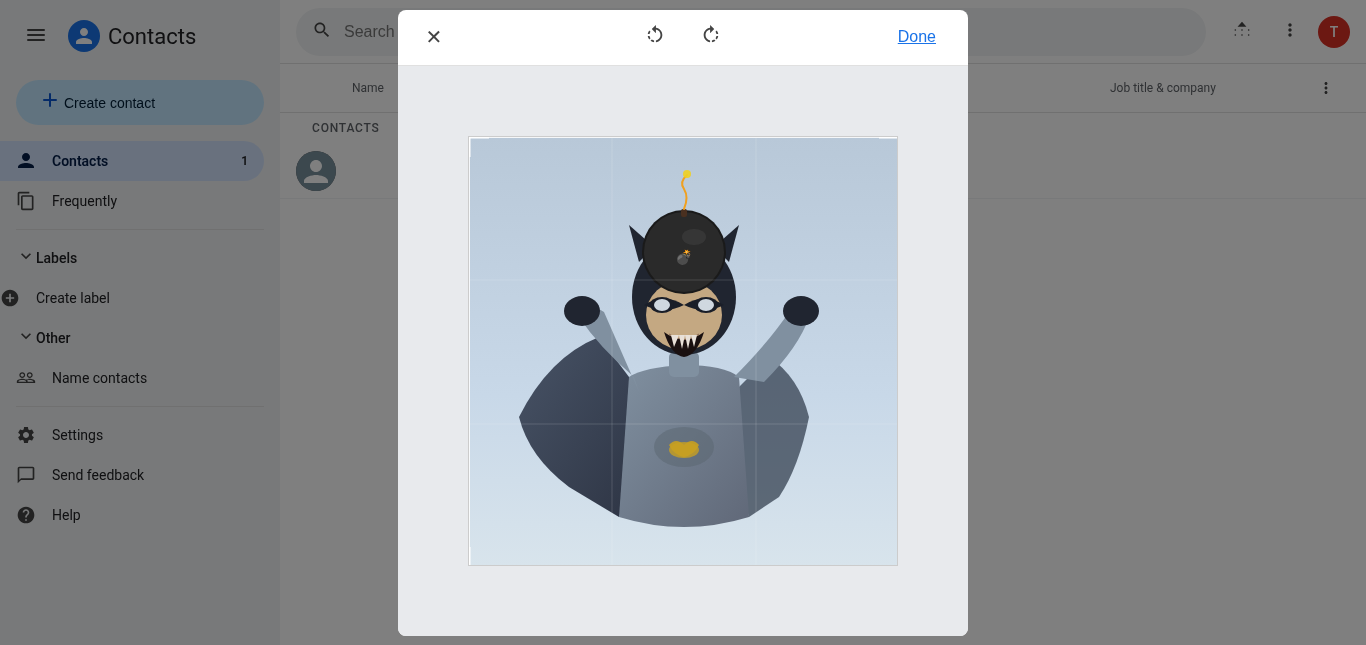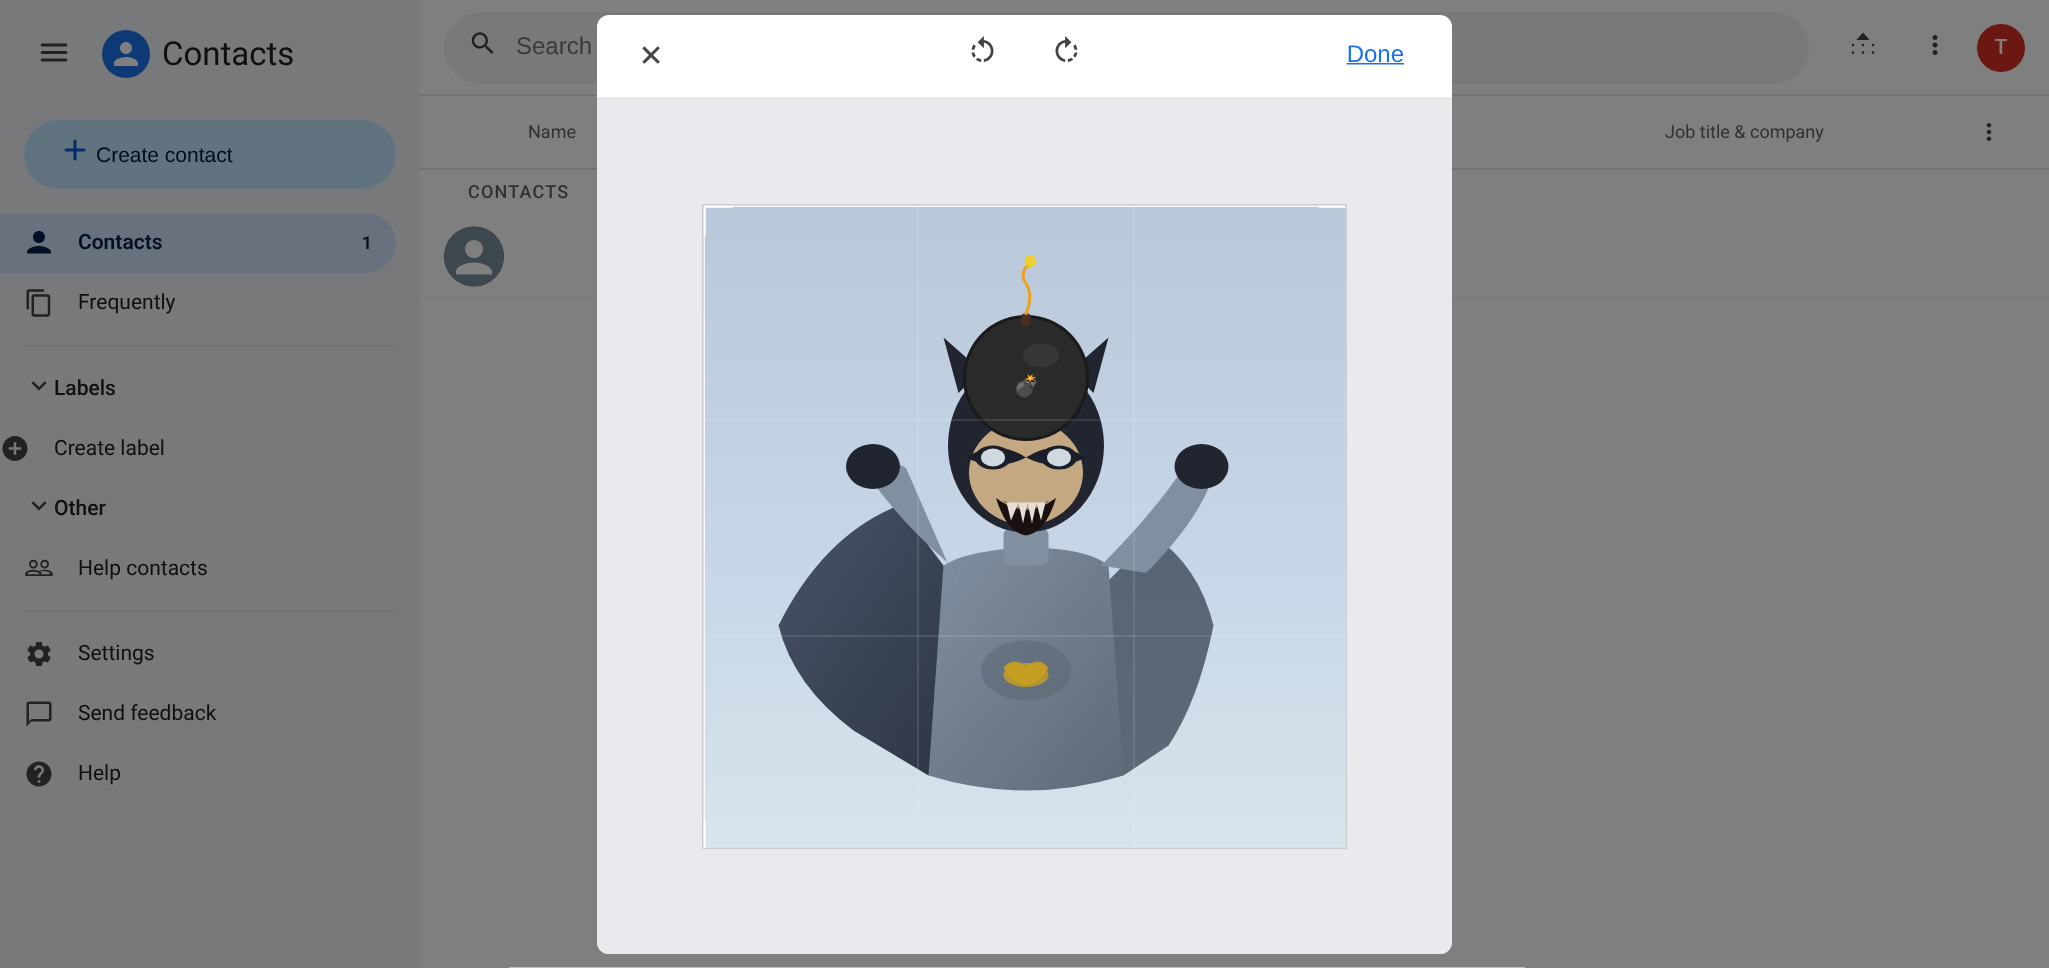--- a/index.html
+++ b/index.html
@@ -333,21 +333,21 @@
       </span>
       <span>Other</span>
     </div>
 
     <div class="nav-item">
       <span class="nav-icon">
         <svg width="20" height="20" viewBox="0 0 24 24" fill="#444">
             <path d="M16.5 13c-1.2 0-3.07.34-4.5 1-1.43-.67-3.3-1-4.5-1C5.33 13 1 14.08 1 16.25V18h22v-1.75c0-2.17-4.33-3.25-6.5-3.25zm-4 3.5H3v-.75c0-.48 2.48-1.25 4.5-1.25s4.5.77 4.5 1.25v.75zm9 0H14v-.75c0-.76-.38-1.45-1.03-2.02 1.01.16 2.08.52 3.03.52 2.02 0 4.5.77 4.5 1.25v.75zM7.5 12c1.93 0 3.5-1.57 3.5-3.5S9.43 5 7.5 5 4 6.57 4 8.5 5.57 12 7.5 12zm0-5.5c1.1 0 2 .9 2 2s-.9 2-2 2-2-.9-2-2 .9-2 2-2zm9 5.5c1.93 0 3.5-1.57 3.5-3.5S18.43 5 16.5 5 13 6.57 13 8.5s1.57 3.5 3.5 3.5zm0-5.5c1.1 0 2 .9 2 2s-.9 2-2 2-2-.9-2-2 .9-2 2-2z"></path>
           </svg>
       </span>
-      <span>Help contacts</span>
+      <span>Name contacts</span>
     </div>
 
     <div class="sidebar-divider"></div>
 
     <div class="nav-item">
       <span class="nav-icon">
         <svg width="20" height="20" viewBox="0 0 24 24" fill="#444">
             <path d="M19.14 12.94c.04-.3.06-.61.06-.94 0-.32-.02-.64-.07-.94l2.03-1.58c.18-.14.23-.41.12-.61l-1.92-3.32c-.12-.22-.37-.29-.59-.22l-2.39.96c-.5-.38-1.03-.7-1.62-.94l-.36-2.54c-.04-.24-.24-.41-.48-.41h-3.84c-.24 0-.43.17-.47.41l-.36 2.54c-.59.24-1.13.57-1.62.94l-2.39-.96c-.22-.08-.47 0-.59.22L2.74 8.87c-.12.21-.08.47.12.61l2.03 1.58c-.05.3-.09.63-.09.94s.02.64.07.94l-2.03 1.58c-.18.14-.23.41-.12.61l1.92 3.32c.12.22.37.29.59.22l2.39-.96c.5.38 1.03.7 1.62.94l.36 2.54c.05.24.24.41.48.41h3.84c.24 0 .44-.17.47-.41l.36-2.54c.59-.24 1.13-.56 1.62-.94l2.39.96c.22.08.47 0 .59-.22l1.92-3.32c.12-.22.07-.47-.12-.61l-2.01-1.58zM12 15.6c-1.98 0-3.6-1.62-3.6-3.6s1.62-3.6 3.6-3.6 3.6 1.62 3.6 3.6-1.62 3.6-3.6 3.6z"></path>
           </svg>
       </span>

